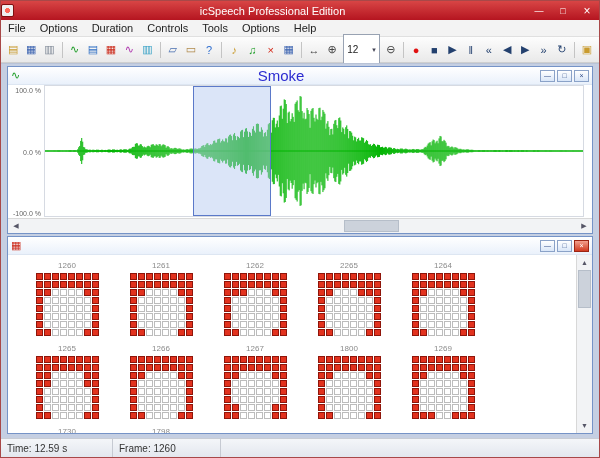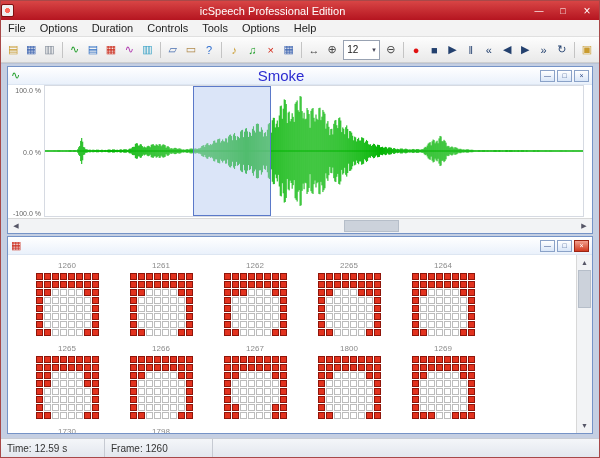--- a/index.html
+++ b/index.html
@@ -14,21 +14,21 @@
   .winbtn.close { font-size: 12px; }
 
   
   .menubar { height: 17px; background: #f3f3f3; border-bottom: 1px solid #e0e0e0; display: flex; align-items: center; font-size: 11px; color: #222; }
   .menu-item { padding: 1px 7px; }
 
   
   .toolbar { height: 26px; background: linear-gradient(#fdfdfd, #e9e9e9); border-bottom: 1px solid #cfcfcf; display: flex; align-items: center; padding: 0 3px; }
   .tb-icon { width: 17px; height: 17px; margin: 0 1px; display: inline-flex; align-items: center; justify-content: center; font-size: 11px; border-radius: 2px; }
   .tb-sep { width: 1px; height: 16px; background: #c4c4c4; margin: 0 3px; }
-  .zoom-select { width: 38px; height: 20px; margin: 0 2px; background: #fff; border: 1px solid #98a2b2; font-size: 10px; display: inline-flex; align-items: center; justify-content: space-between; padding: 0 3px; color: #222; }
+  .zoom-select { width: 38px; height: 32px; margin: 0 2px; background: #fff; border: 1px solid #98a2b2; font-size: 10px; display: inline-flex; align-items: center; justify-content: space-between; padding: 0 3px; color: #222; }
   .zoom-select .dd { font-size: 7px; color: #445; }
 
   
   .mdi { position: absolute; top: 62px; left: 0; right: 0; bottom: 19px; background: #c5cfe2; border-top: 1px solid #b9c3d6; overflow: hidden; }
   .child { position: absolute; border: 1px solid #7593c7; background: #fff; }
   .child-titlebar { height: 18px; background: linear-gradient(#ffffff, #eaf1fb); border-bottom: 1px solid #dde6f2; display: flex; align-items: center; padding: 0 3px; }
   .cw-icon { width: 13px; font-size: 11px; line-height: 1; flex: none; }
   .child-title { flex: 1; text-align: center; font-size: 15px; color: #2b2bd0; }
   .cwbtn { width: 15px; height: 12px; margin-left: 2px; border: 1px solid #8aa2c8; background: linear-gradient(#ffffff, #d9e6f8); color: #33508a; font-size: 7px; display: flex; align-items: center; justify-content: center; flex: none; }
   .cwbtn.close-red { background: linear-gradient(#f2a08e, #d13a20); color: #fff; border-color: #9c2413; }
@@ -53,21 +53,21 @@
   .cell { width: 7px; height: 7px; background: #fff; border: 1px solid #bcbcbc; }
   .cell.on { background: #e2321e; border-color: #8f150a; }
   .vscroll { position: absolute; top: 18px; right: 0; bottom: 0; width: 16px; background: #f2f3f5; border-left: 1px solid #d8d8d8; display: flex; flex-direction: column; }
   .vs-btn { height: 15px; display: flex; align-items: center; justify-content: center; font-size: 7px; color: #556; }
   .vs-track { position: relative; flex: 1; }
   .vs-thumb { position: absolute; left: 1px; right: 1px; top: 0; height: 38px; background: #ccd2db; border: 1px solid #b6bec9; }
 
   
   .statusbar { position: absolute; left: 0; right: 0; bottom: 0; height: 19px; background: linear-gradient(#f4f6f9, #e3e7ee); border-top: 1px solid #c8ccd4; display: flex; align-items: stretch; font-size: 10px; color: #333; }
   .status-panel { display: flex; align-items: center; padding: 0 6px; border-right: 1px solid #c6cad2; }
-  .sp-time { width: 104px; } .sp-dur { width: 142px; } .sp-frame { width: 108px; }
+  .sp-time { width: 112px; } .sp-dur { width: 142px; } .sp-frame { width: 108px; }
 </style>
 </head>
 <body>
 
 <div class="app">
 
   <div class="titlebar">
     <span class="app-icon"></span>
     <span class="title-text">icSpeech Professional Edition</span>
     <span class="winbtn">—</span>

